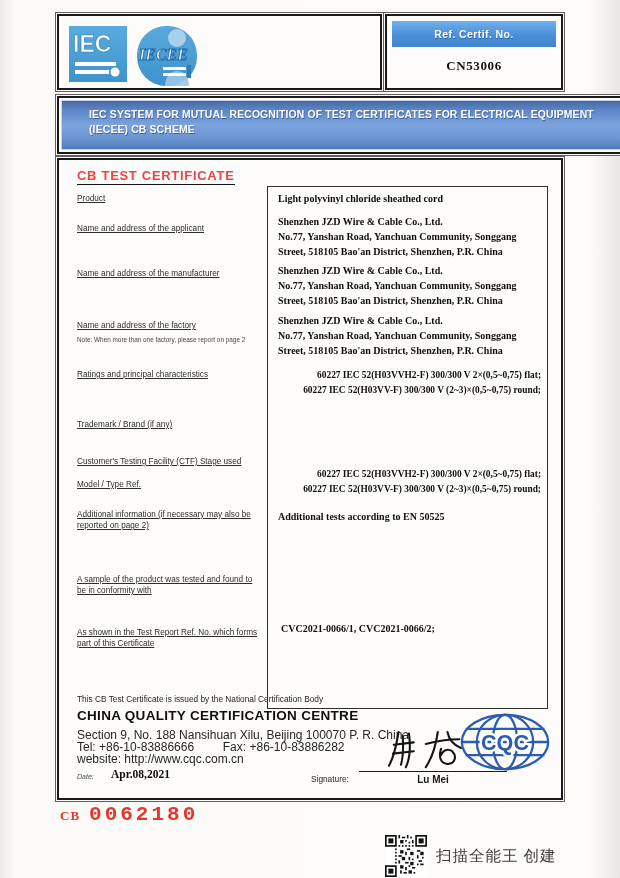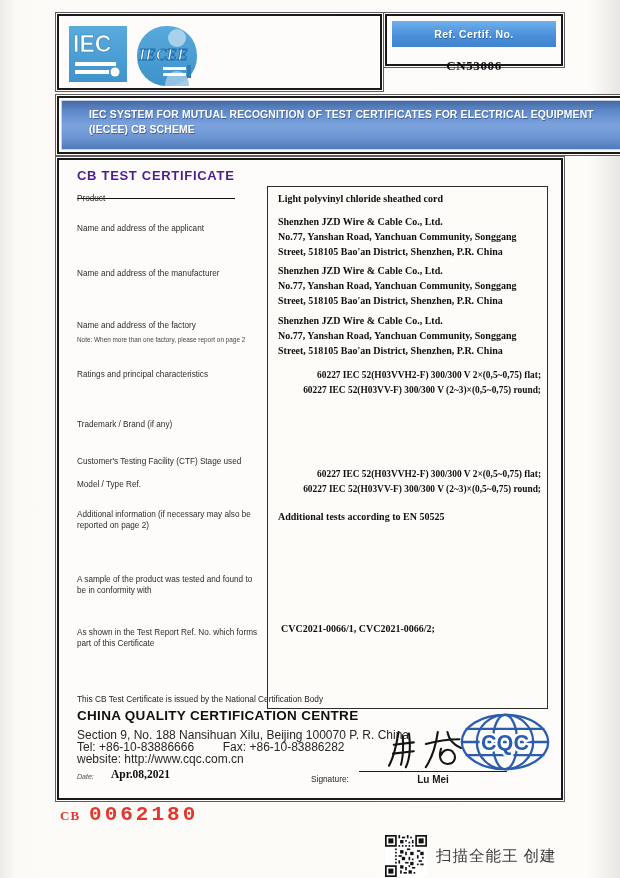--- a/index.html
+++ b/index.html
@@ -13,21 +13,21 @@
     position:absolute; background:#fdfcfa;
     border:2px solid #1a1a1a;
     box-shadow:0 0 0 1px #fdfcfa, 0 0 0 2px #5f5f5f;
   }
   
   .header-left { left:57px; top:14px; width:325px; height:76px; }
   .iec-logo { position:absolute; left:10px; top:10px; width:58px; height:56px; background:linear-gradient(180deg,#5aabdd,#3f94cc); }
   .iecee-logo { position:absolute; left:78px; top:10px; width:60px; height:60px; background:linear-gradient(180deg,#58a9dc,#3e92cb);border-radius:29px; }
   .iec-logo svg, .iecee-logo svg { width:100%; height:100%; display:block; }
   
-  .header-right { left:385px; top:14px; width:178px; height:52px; padding:5px; }
+  .header-right { left:385px; top:14px; width:178px; height:76px; padding:5px; }
   .ref-header {
     height:26px; line-height:26px; text-align:center;
     background:linear-gradient(180deg,#6fb0ec 0%,#4a90d9 55%,#3f83cd 100%);
     color:#fff; font-weight:bold; font-size:10.5px; letter-spacing:.4px;
     text-shadow:.5px .5px 0 rgba(20,60,120,.5);
   }
   .ref-no {
     height:38px; display:flex; align-items:center; justify-content:center;
     font-family:"Liberation Serif",serif; font-weight:bold; font-size:13px; letter-spacing:.6px; color:#111;
   }
@@ -38,23 +38,23 @@
     background:linear-gradient(180deg,#46699f 0%,#5b85c8 18%,#7ca3dd 50%,#6b94d2 78%,#4f7ab9 100%);
     border:1px solid #c3d1ea;
     color:#fff; font-weight:bold; font-size:10.4px; line-height:1.4;
     padding:7px 12px 0 27px; white-space:pre-line; letter-spacing:.15px;
     text-shadow:.6px .6px 0 rgba(25,45,95,.55);
   }
   
   .main { left:57px; top:158px; width:506px; height:642px; }
   .cb-title {
     position:absolute; left:18px; top:8px; font-size:13px; font-weight:bold;
-    letter-spacing:.7px; color:#4c1d95; border-bottom:1.5px solid #141414; padding-bottom:15px;
-  }
-  .lbl { position:absolute; left:18px; width:185px; font-size:8.2px; color:#2d2d2d; line-height:1.35; }
+    letter-spacing:.7px; color:#ef4444; border-bottom:1.5px solid #141414; padding-bottom:1px;
+  }
+  .lbl { position:absolute; left:18px; width:185px; font-size:8.2px; color:#2d2d2d; line-height:1.35;text-decoration:underline; }
   .lbl-note { position:absolute; left:18px; width:235px; font-size:6.4px; color:#474747; }
   .value-box { position:absolute; left:208px; top:26px; width:281px; height:523px; border:1px solid #2e2e2e; background:#fdfcf9; }
   .val {
     position:absolute; left:10px; width:263px;
     font-family:"Liberation Serif",serif; font-weight:bold; font-size:10px;
     line-height:1.5; white-space:pre-line; color:#0e0e0e;
   }
   .val.small { font-size:9.4px; line-height:1.55;text-align:right; }
   .issued-by { position:absolute; left:18px; top:534px; font-size:8.3px; color:#252525; }
   .centre-name { position:absolute; left:18px; top:548px; font-size:13.5px; font-weight:bold; letter-spacing:.3px; color:#0f0f0f; }

